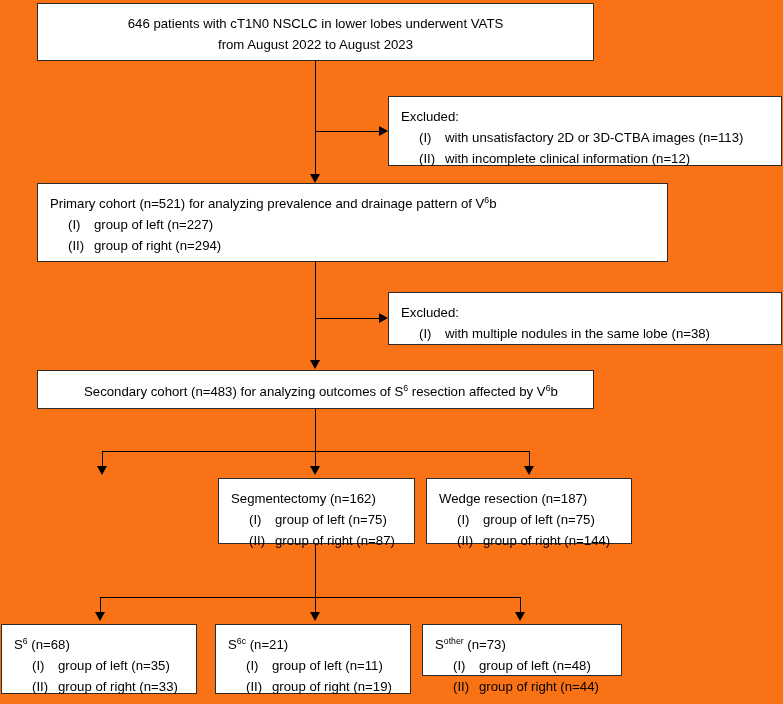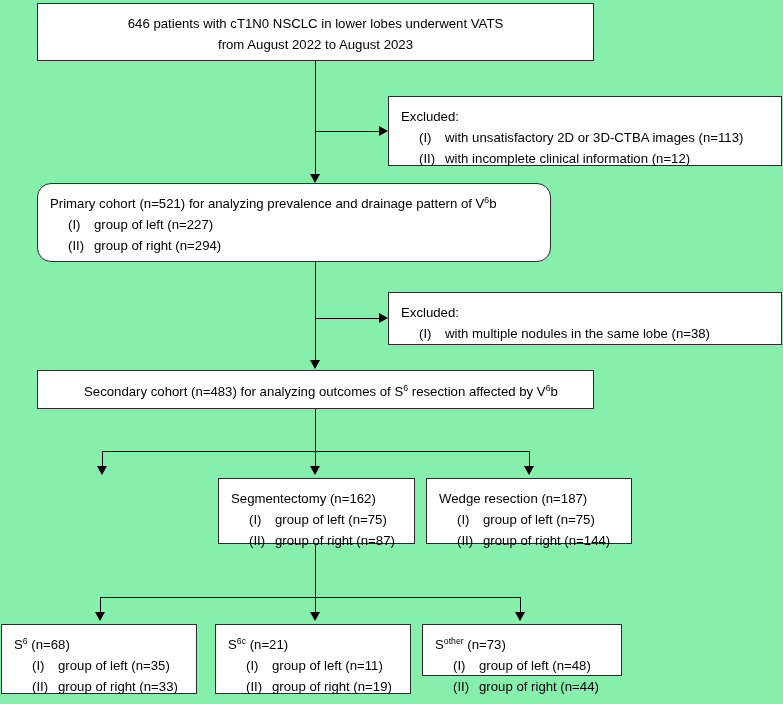--- a/index.html
+++ b/index.html
@@ -4,21 +4,21 @@
 <style>
   html, body {
     margin: 0;
     padding: 0;
     background: #ffffff;
   }
   #canvas {
     position: relative;
     width: 783px;
     height: 704px;
-    background: #86efac;
+    background: #f97316;
     font-family: "Liberation Sans", sans-serif;
     color: #000000;
     overflow: hidden;
   }
   .box {
     position: absolute;
     box-sizing: border-box;
     border: 1px solid #2b2b2b;
     background: #ffffff;
     padding: 9px 12px;
@@ -90,21 +90,21 @@
   <div class="box" style="left:388px; top:96px; width:394px; height:70px;">
     <div class="line">Excluded:</div>
     <div class="line indent">
       <span class="roman">(I)</span><span>with unsatisfactory 2D or 3D-CTBA images (n=113)</span>
     </div>
     <div class="line indent">
       <span class="roman">(II)</span><span>with incomplete clinical information (n=12)</span>
     </div>
   </div>
 
-  <div class="box" style="left:37px; top:183px; width:514px; height:79px;border-radius:14px;">
+  <div class="box" style="left:37px; top:183px; width:631px; height:79px;">
     <div class="line">
       <span>Primary cohort (n=521) for analyzing prevalence and drainage pattern of V</span><sup>6</sup><span>b</span>
     </div>
     <div class="line indent">
       <span class="roman">(I)</span><span>group of left (n=227)</span>
     </div>
     <div class="line indent">
       <span class="roman">(II)</span><span>group of right (n=294)</span>
     </div>
   </div>

